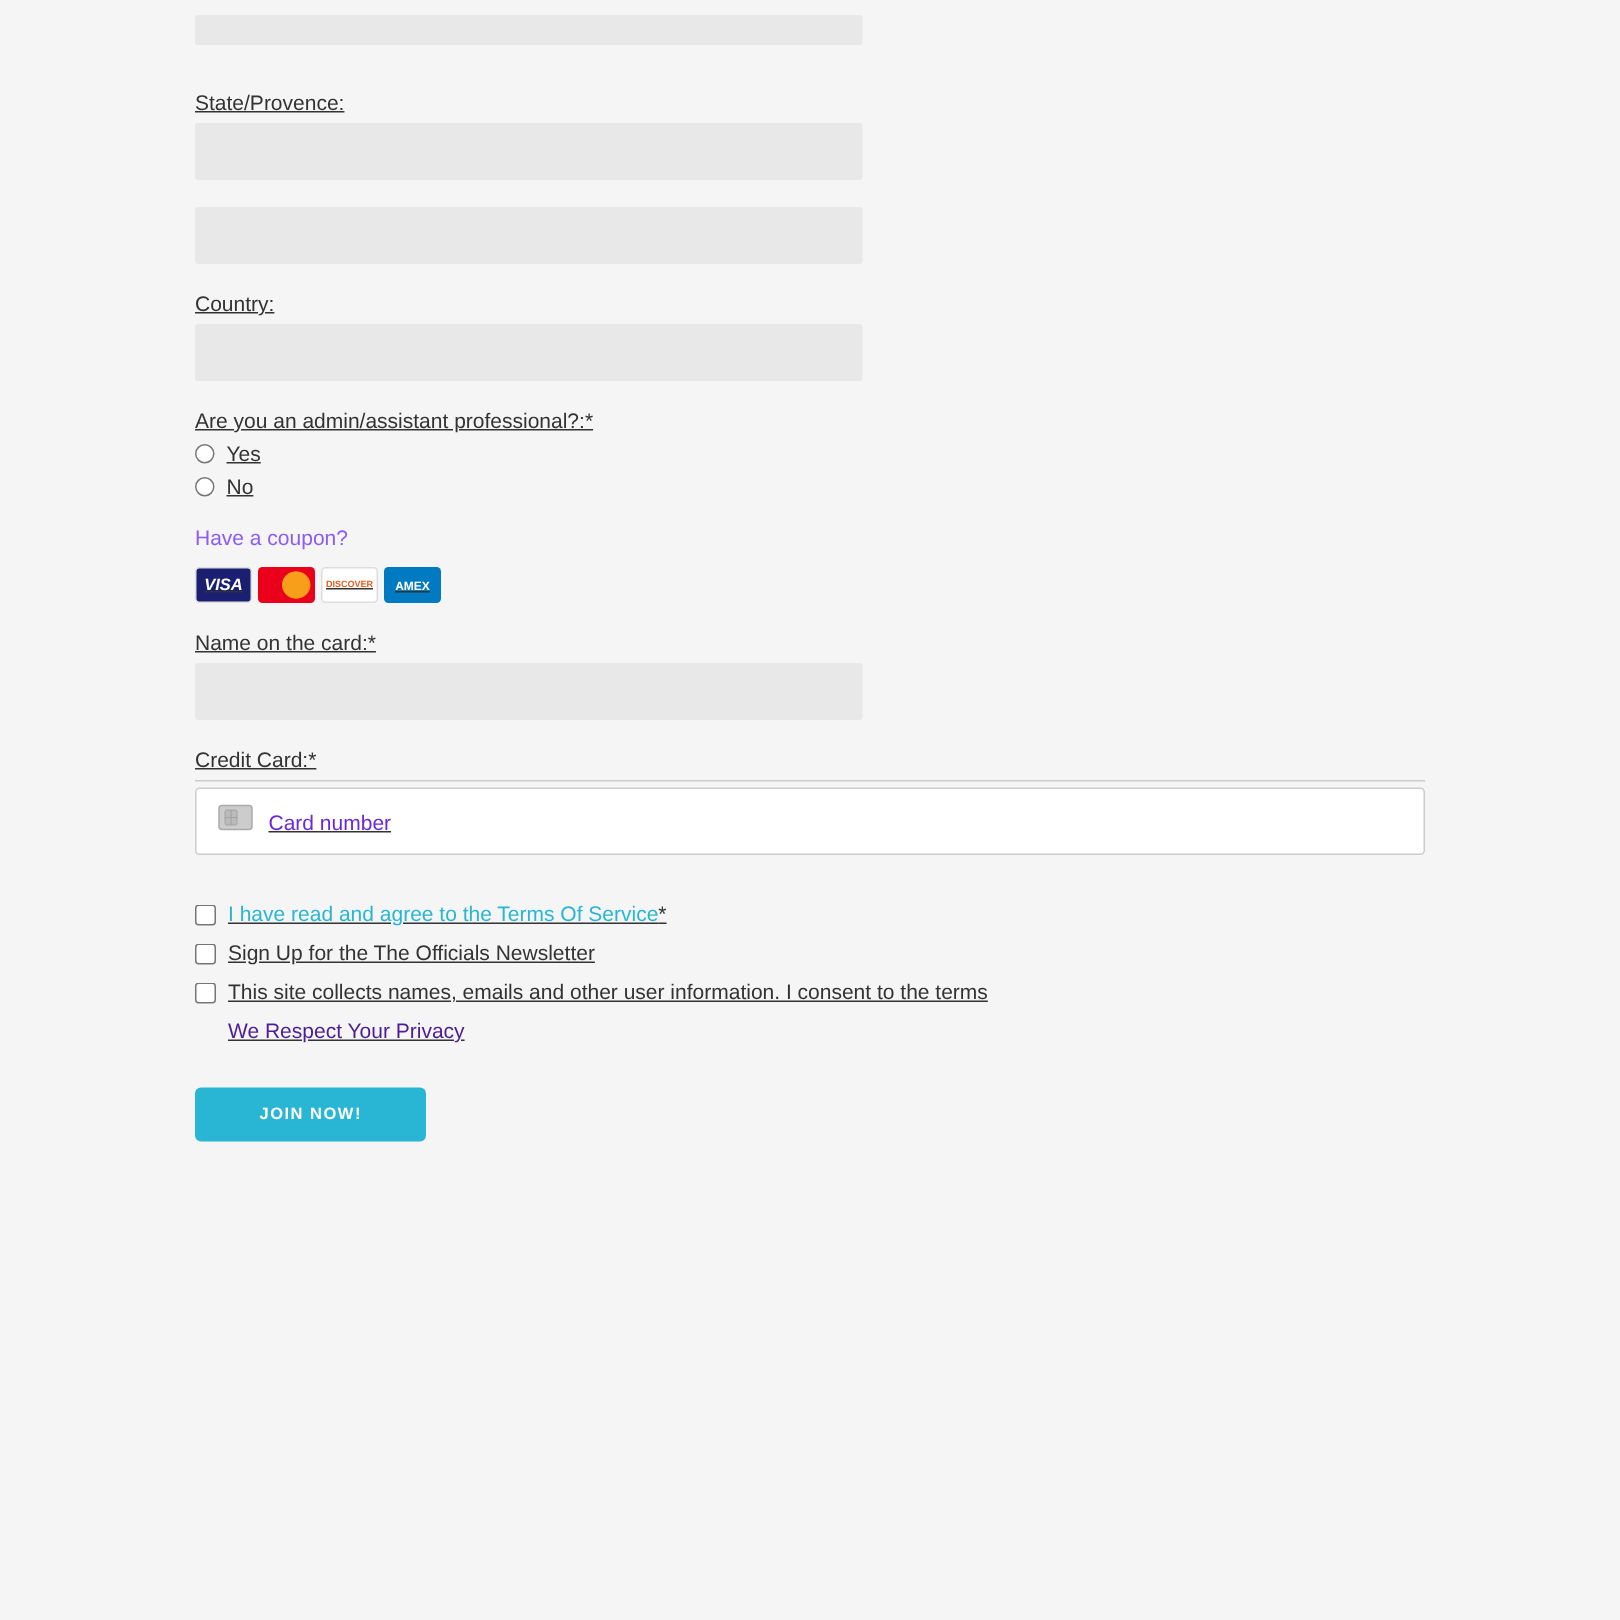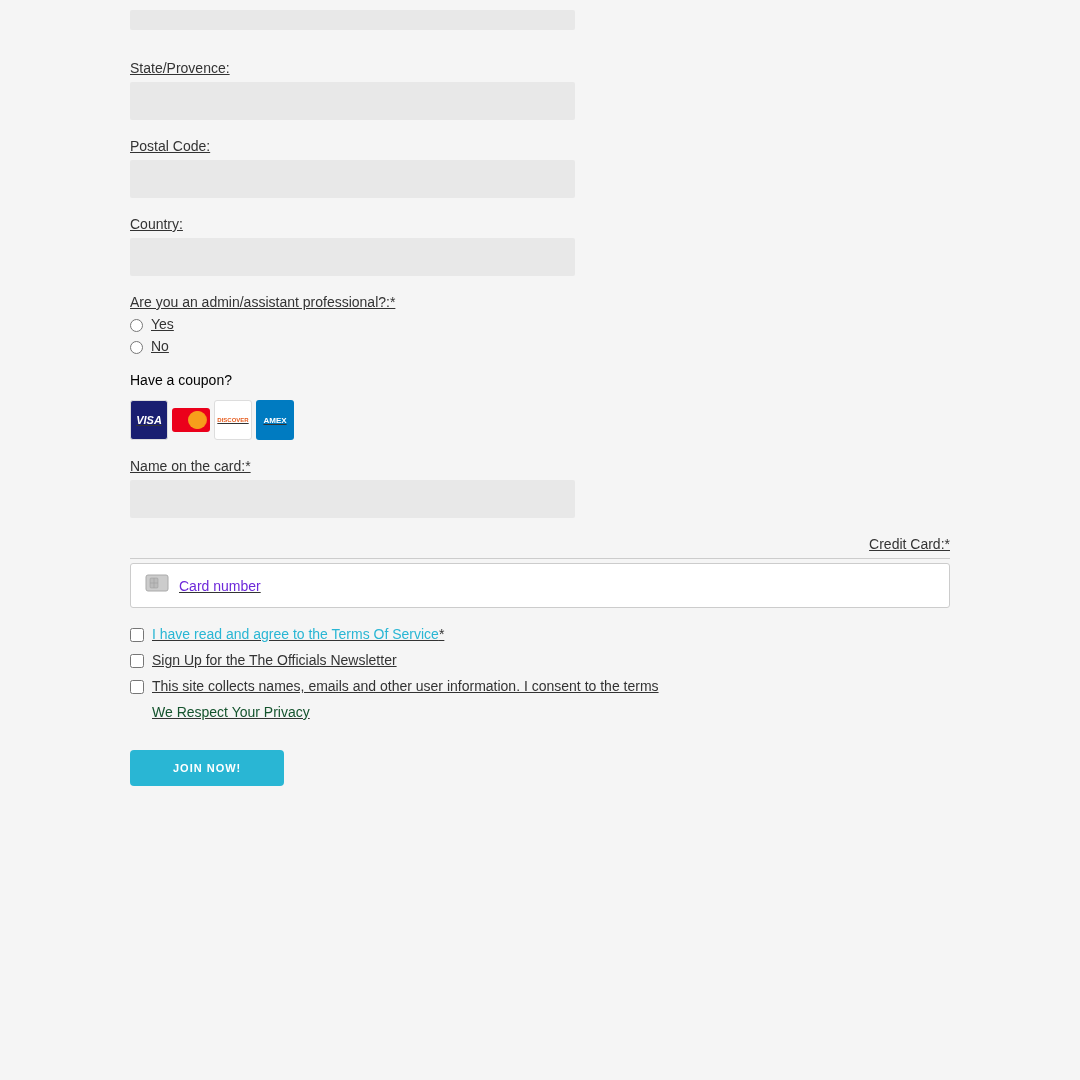--- a/index.html
+++ b/index.html
@@ -48,49 +48,49 @@
       color: #333;
       outline: none;
     }
 
     .radio-group {
       margin-top: 4px;
     }
 
     .radio-option {
       display: flex;
-      align-items: flex-end;
+      align-items: center;
       margin-bottom: 6px;
       font-size: 14px;
       color: #333;
     }
 
     .radio-option input[type="radio"] {
       margin-right: 8px;
       accent-color: #333;
     }
 
     .coupon-link {
-      color: #000000;
+      color: #8b5cf6;
       text-decoration: none;
       font-size: 14px;
       display: inline-block;
       margin-bottom: 8px;
     }
 
     .payment-icons {
       display: flex;
       gap: 4px;
       margin-bottom: 18px;
       align-items: center;
     }
 
     .card-icon {
       width: 38px;
-      height: 40px;
+      height: 24px;
       border-radius: 3px;
       display: flex;
       align-items: center;
       justify-content: center;
       font-size: 7px;
       font-weight: bold;
       color: white;
     }
 
     .visa-icon {
@@ -126,22 +126,21 @@
       font-weight: bold;
     }
 
     .amex-icon {
       background-color: #007bc1;
       color: #fff;
       font-size: 8px;
     }
 
     .credit-card-section {
-      margin-bottom: 18px;
-      text-align: right;
+      margin-bottom: 31px;
     }
 
     .credit-card-input-wrapper {
       width: 100%;
       background: #fff;
       border: 1px solid #ccc;
       border-radius: 3px;
       padding: 10px 14px;
       display: flex;
       align-items: center;
@@ -177,21 +176,21 @@
       width: 14px;
       height: 14px;
     }
 
     .checkbox-label-link {
       color: #29b6d4;
       text-decoration: none;
     }
 
     .privacy-link {
-      color: #14532d;
+      color: #4c1d95;
       text-decoration: none;
       font-size: 14px;
       display: block;
       margin-bottom: 20px;
       margin-left: 22px;
     }
 
     .join-button {
       background-color: #29b6d4;
       color: #fff;
@@ -232,21 +231,20 @@
   </div>
 
   
   <div class="field-group">
     <label class="field-label">State/Provence:</label>
     <input type="text" class="text-input" style="">
   </div>
 
   
   <div class="field-group">
-    <label class="field-label">Postal Code:</label>
     <input type="text" class="text-input" style="">
   </div>
 
   
   <div class="field-group">
     <label class="field-label">Country:</label>
     <input type="text" class="text-input" style="">
   </div>
 
   

